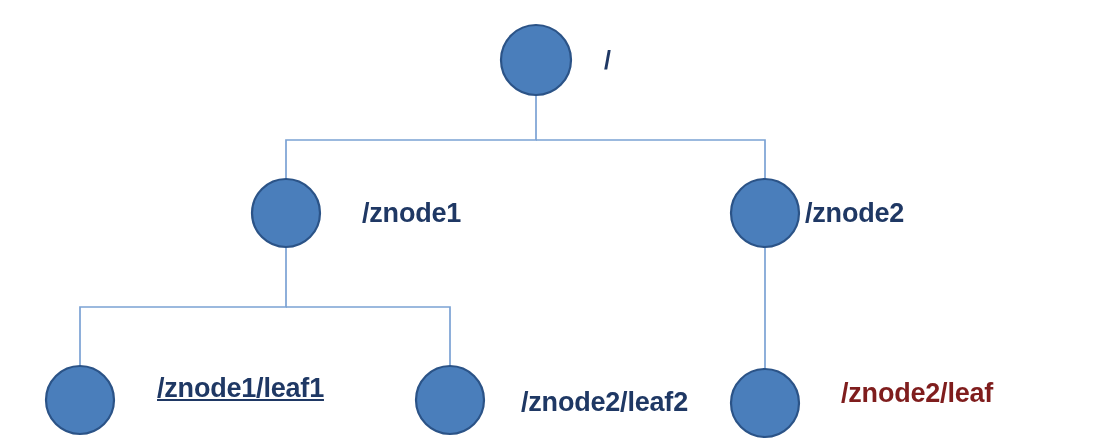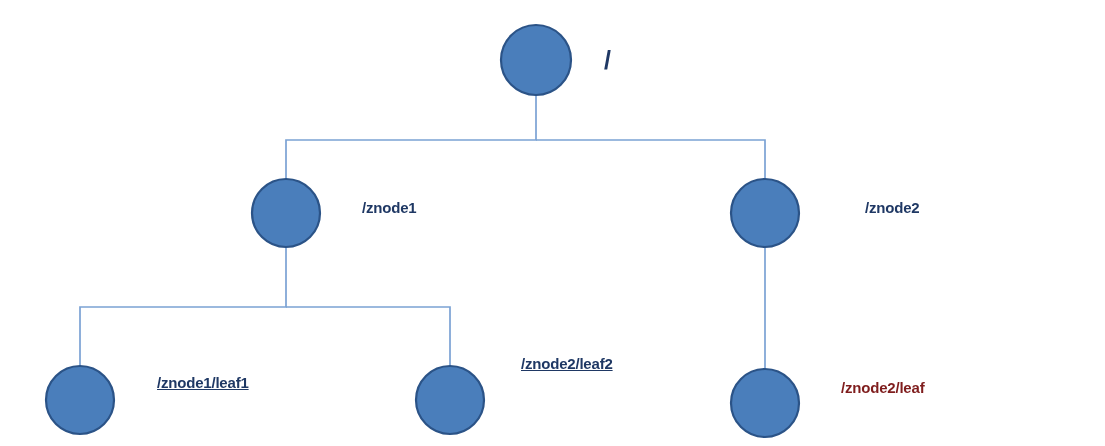--- a/index.html
+++ b/index.html
@@ -35,21 +35,21 @@
     stroke: #7ba2d4;
     stroke-width: 1.7;
     stroke-linecap: butt;
     stroke-linejoin: miter;
   }
   .node-label {
     position: absolute;
     color: #1f3864;
     font-family: "Liberation Sans", sans-serif;
     font-weight: bold;
-    font-size: 15px;
+    font-size: 27px;
     letter-spacing: -0.2px;
     white-space: nowrap;
     text-shadow: 1px 1px 0 rgba(255,255,255,0.85);
     line-height: 1;
   }
   .label-root {
     font-size: 25px;
   }
 </style>
 </head>
@@ -71,19 +71,19 @@
         <circle class="node-circle" cx="765" cy="213" r="34" fill="#4a7ebb" stroke="#2b5387"></circle>
         <circle class="node-circle" cx="80" cy="400" r="34" fill="#4a7ebb" stroke="#2b5387"></circle>
         <circle class="node-circle" cx="450" cy="400" r="34" fill="#4a7ebb" stroke="#2b5387"></circle>
         <circle class="node-circle" cx="765" cy="403" r="34" fill="#4a7ebb" stroke="#2b5387"></circle>
       </g>
   </svg>
 
   <div id="label-layer">
       <div class="node-label label-root" style="left: 604px; top: 48px; color: rgb(31, 56, 100);">/</div>
       <div class="node-label" style="left: 362px; top: 200px; color: rgb(31, 56, 100);">/znode1</div>
-      <div class="node-label" style="left: 865px; top: 200px; color: rgb(31, 56, 100);">/znode2</div>
+      <div class="node-label" style="left: 805px; top: 200px; color: rgb(31, 56, 100);">/znode2</div>
       <div class="node-label" style="left: 157px; top: 375px; color: rgb(31, 56, 100); text-decoration: underline;">/znode1/leaf1</div>
-      <div class="node-label" style="left: 521px; top: 356px; color: rgb(31, 56, 100); text-decoration: underline;">/znode2/leaf2</div>
+      <div class="node-label" style="left: 521px; top: 389px; color: rgb(31, 56, 100);">/znode2/leaf2</div>
       <div class="node-label" style="left: 841px; top: 380px; color: #7f1d1d;">/znode2/leaf</div>
     </div>
 
 </div>
 
 </body></html>

